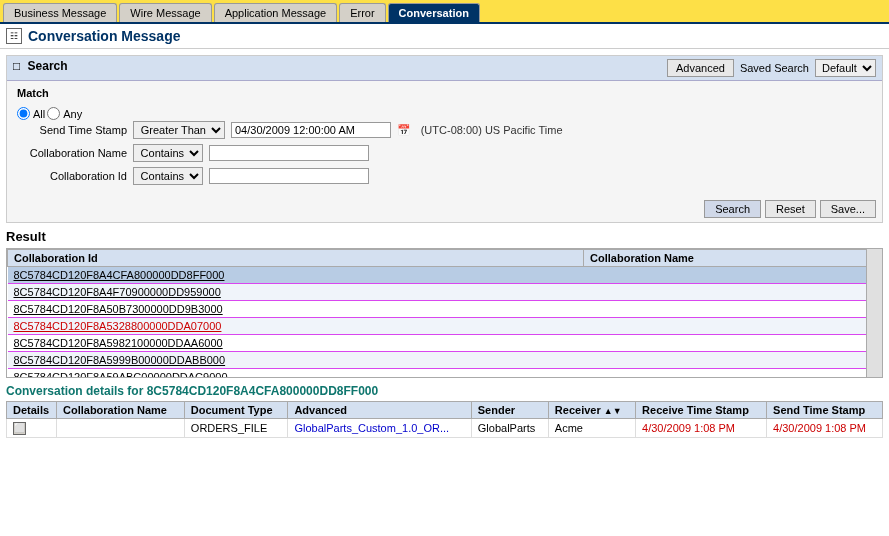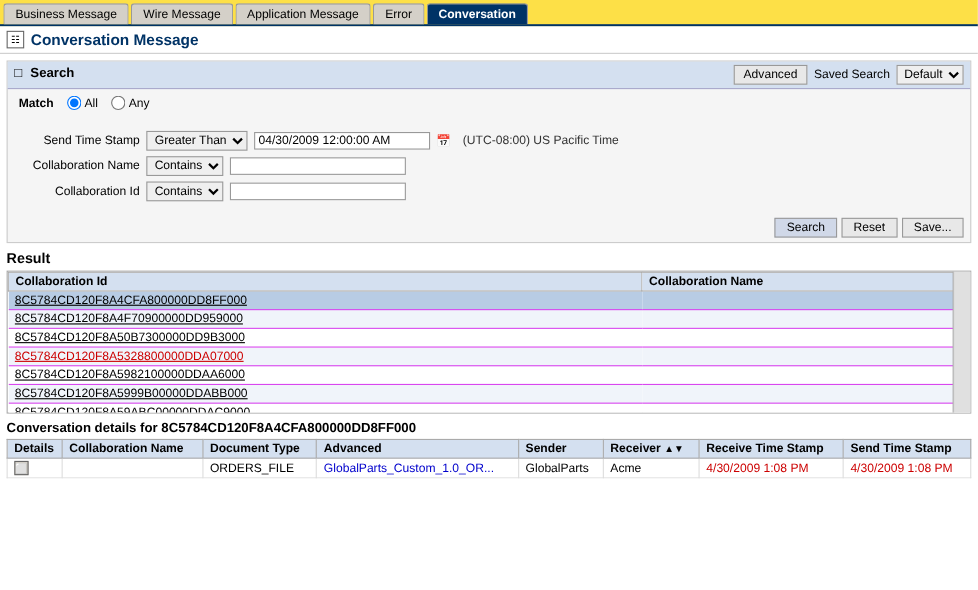--- a/index.html
+++ b/index.html
@@ -87,26 +87,27 @@
     }
     .saved-search-select {
       font-size: 11px;
       padding: 1px 2px;
       border: 1px solid #999;
     }
 
     .search-body { padding: 6px 10px; }
     .match-row {
       display: flex;
-      align-items: flex-end;
-      margin-bottom: 19px;
+      align-items: flex-start;
+      margin-bottom: 1px;
       gap: 8px;
+      flex-direction: column;
     }
     .match-label { font-weight: bold; font-size: 11px; margin-right: 4px; }
-    .radio-group { display: flex; align-items: center; gap: 12px; }
+    .radio-group { display: flex; align-items: center; gap: 2px; }
     .radio-item { display: flex; align-items: center; gap: 3px; font-size: 11px; }
 
     .form-row {
       display: flex;
       align-items: center;
       margin-bottom: 5px;
       gap: 6px;
     }
     .form-label {
       width: 110px;
@@ -195,21 +196,21 @@
       width: 16px;
       background: #e0e0e0;
       border-left: 1px solid #aaa;
     }
 
     
     .details-section { margin: 6px 6px 0; }
     .details-title {
       font-weight: bold;
       font-size: 12px;
-      color: #000000;
+      color: #0f766e;
       margin-bottom: 3px;
     }
     .details-table {
       width: 100%;
       border-collapse: collapse;
       font-size: 11px;
       border: 1px solid #aaa;
       padding-left: 11px;
     }
     .details-table th {

